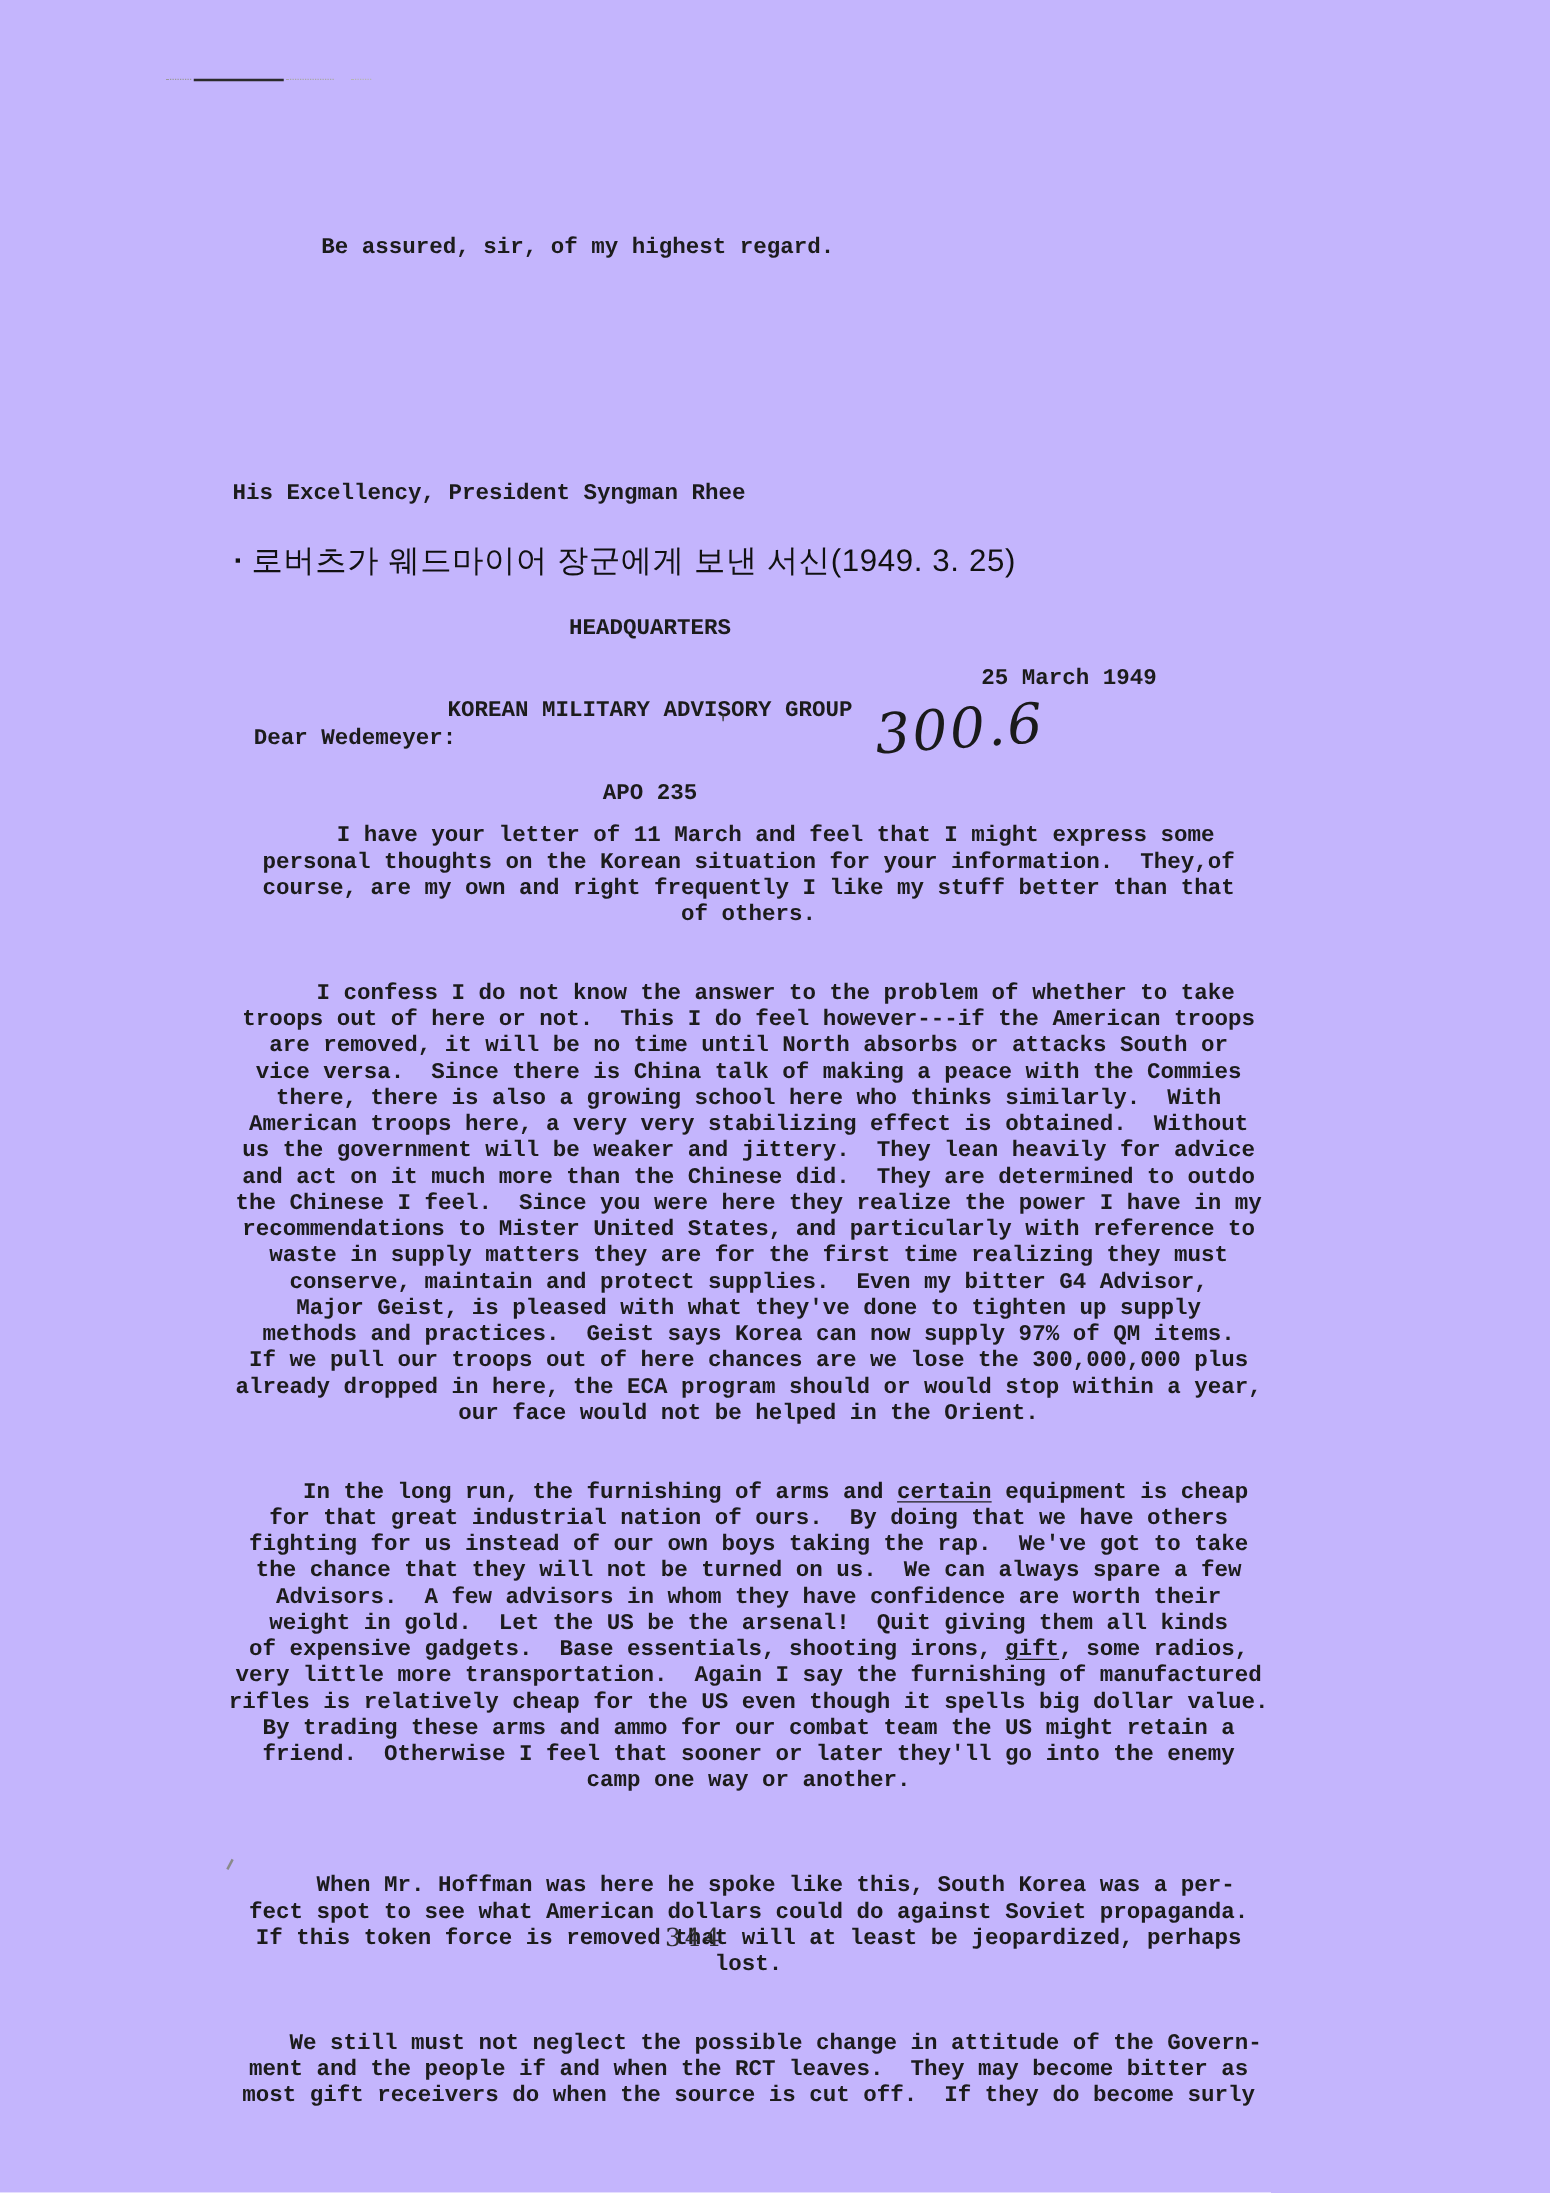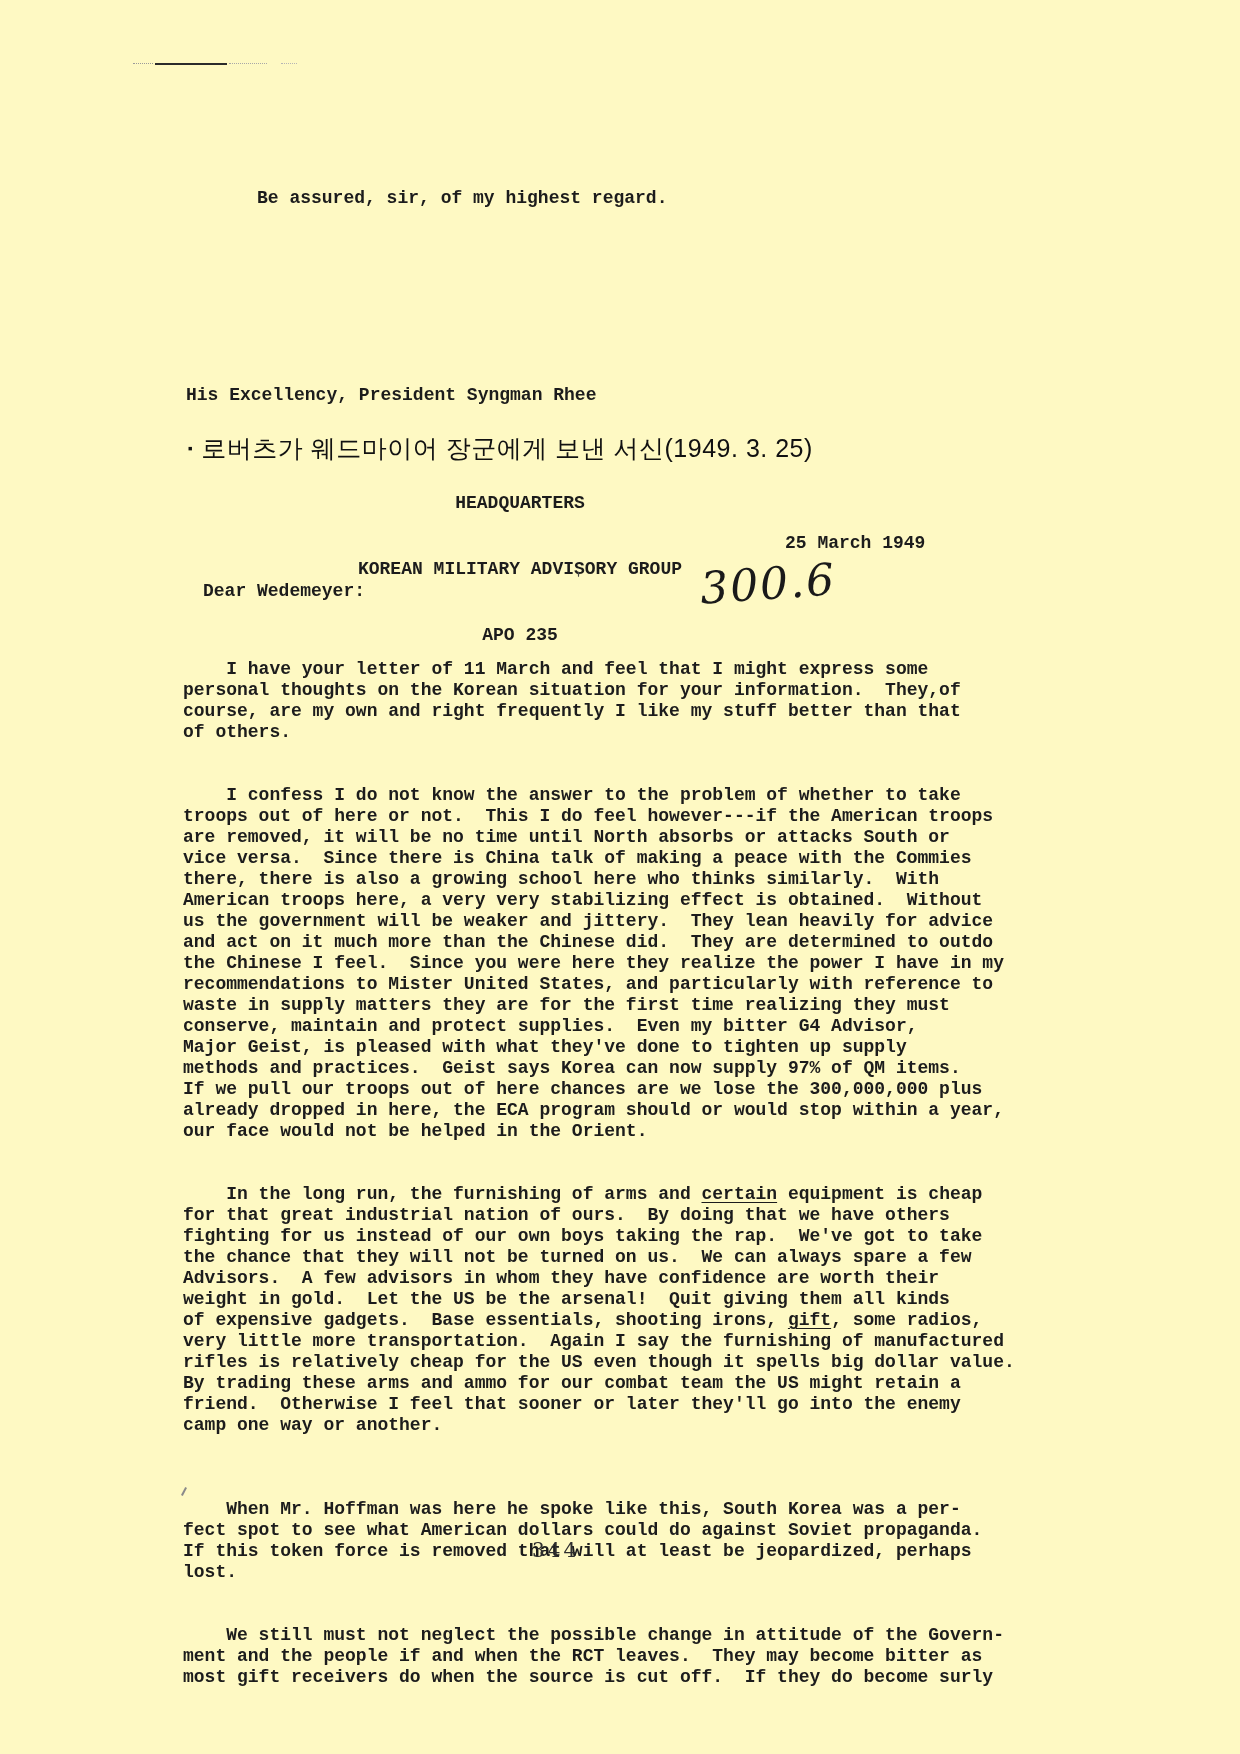--- a/index.html
+++ b/index.html
@@ -1,19 +1,19 @@
 <!DOCTYPE html>
 <html><head>
 <meta charset="utf-8">
 <style>
   html,body{margin:0;padding:0;background:#ffffff;}
   .page{
     position:relative;
     width:1240px;height:1754px;
-    background:#fef9c3;
+    background:#c4b5fd;
     overflow:hidden;
     font-family:"Liberation Mono","DejaVu Sans Mono",monospace;
     color:#1f1f1f;
   }
   .tw{
     position:absolute;
     font-family:"Liberation Mono","DejaVu Sans Mono",monospace;
     font-weight:bold;
     font-size:18px;
     line-height:21px;
@@ -21,21 +21,21 @@
     color:#1c1c1c;
     letter-spacing:0;
   }
   .closing{left:257px;top:188px;}
   .sig{left:543px;top:240px;line-height:23.5px;}
   .addr{left:186px;top:338px;line-height:23px;}
   .letterhead{left:330px;top:448px;width:380px;text-align:center;line-height:22px;}
   .date{left:785px;top:533px;}
   .salutation{left:183px;top:581px;margin-left:20px;}
   .body-text{left:183px;top:617px;}
-  .para{white-space:pre;}
+  .para{white-space:pre;text-align:center;}
   .para.gap{margin-top:21px;}
   .para u{text-decoration:underline;text-decoration-thickness:1px;text-underline-offset:3px;}
   .korean{
     position:absolute;left:158px;top:403px;
     font-family:"Liberation Sans","DejaVu Sans",sans-serif;
     font-size:25px;color:#111;letter-spacing:0.5px;white-space:pre;
   }
   .korean .bullet{font-size:14px;vertical-align:4px;margin-right:8px;color:#111;}
   .handwriting{
     position:absolute;left:700px;top:558px;

